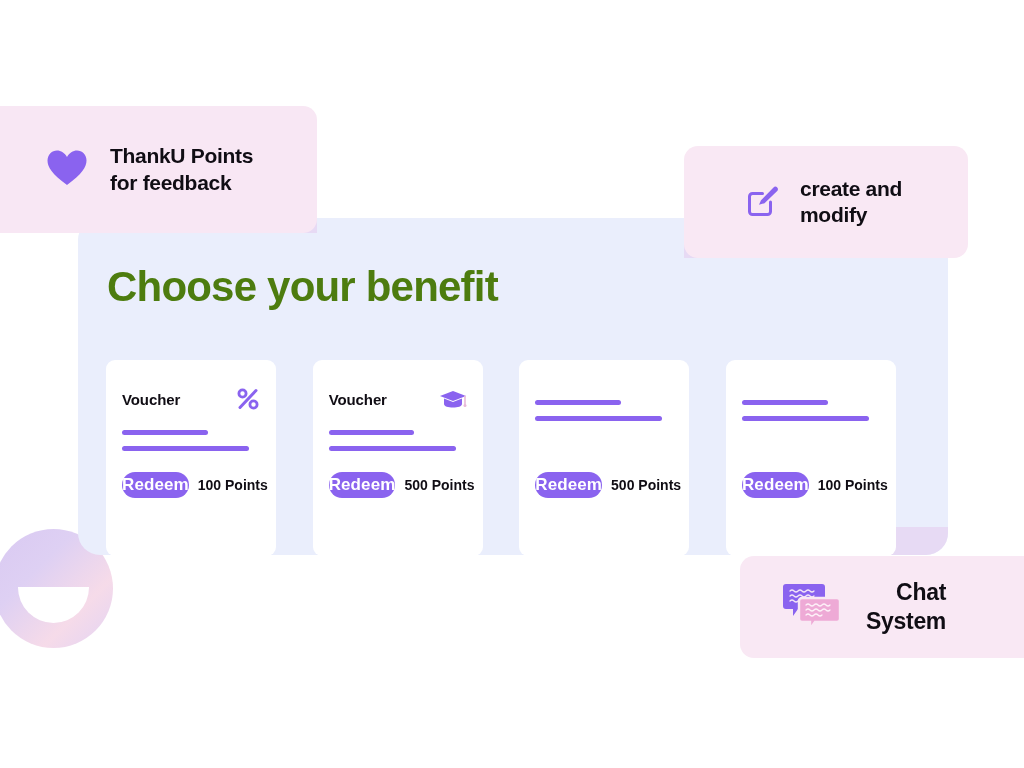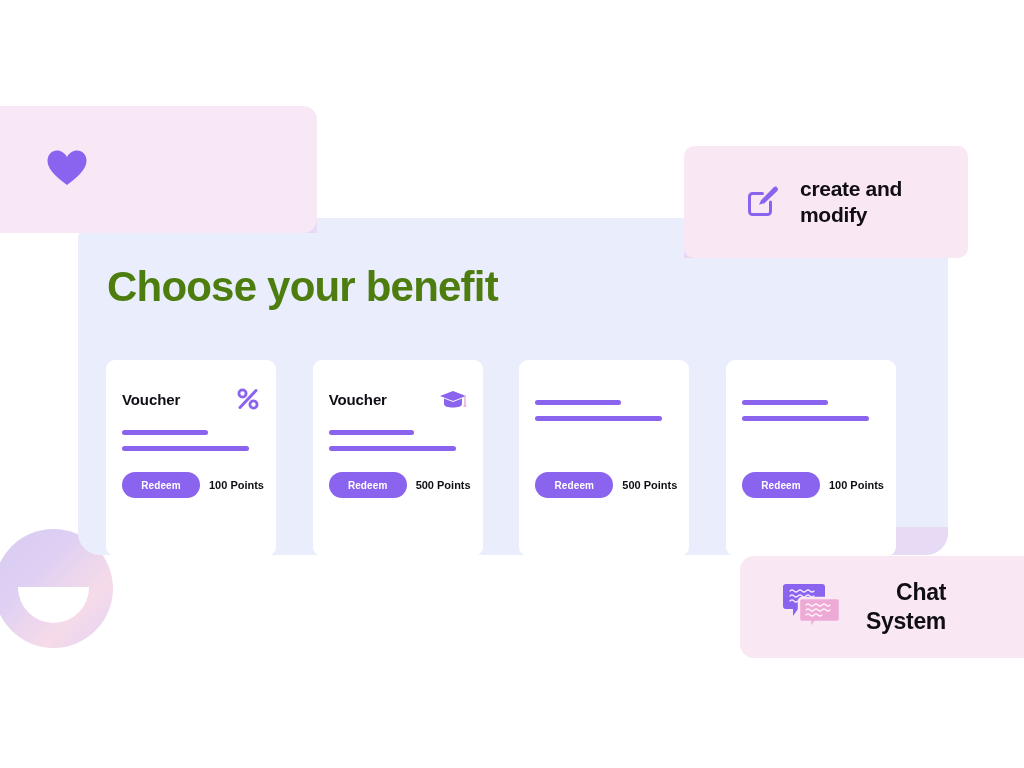--- a/index.html
+++ b/index.html
@@ -64,21 +64,20 @@
     background: #f8e7f4;
   }
   .pill-card.create {
     left: 684px;
     top: 146px;
     width: 284px;
     height: 112px;
     padding-left: 62px;
     gap: 20px;
     background: #f9e8f4;
-    border-radius: 10px;
   }
   .pill-card.chat {
     left: 740px;
     top: 556px;
     width: 295px;
     height: 102px;
     padding-left: 42px;
     gap: 24px;
     border-top-right-radius: 0;
     border-bottom-right-radius: 0;
@@ -192,30 +191,30 @@
     display: flex;
     align-items: center;
     gap: 9px;
   }
   .redeem {
     background: #8a63ef;
     color: #ffffff;
     border: none;
     border-radius: 14px;
     font-family: "Liberation Sans", sans-serif;
-    font-size: 10px;
+    font-size: 17px;
     font-weight: bold;
     padding: 0;
     width: 88px;
     height: 26px;
     cursor: pointer;
     letter-spacing: 0.1px;
   }
   .points {
-    font-size: 11px;
+    font-size: 14px;
     font-weight: bold;
     color: #100d14;
     white-space: nowrap;
   }
 </style>
 </head>
 <body>
 
 <div class="stage">
 
@@ -298,20 +297,22 @@
     </div>
 
   </div>
 
   <div class="pill-card thanku">
     <span>
       <svg width="42" height="38" viewBox="0 0 42 38" aria-hidden="true">
         <path d="M21 36 C6 25 1.5 18 1.5 11.5 C1.5 5.6 6 1.5 11 1.5 C15 1.5 18.8 3.9 21 8 C23.2 3.9 27 1.5 31 1.5 C36 1.5 40.5 5.6 40.5 11.5 C40.5 18 36 25 21 36 Z" fill="#8a63ef"></path>
       </svg>
     </span>
+    <span class="pill-label">ThankU Points
+for feedback</span>
   </div>
 
   <div class="pill-card create">
     <span>
       <svg width="34" height="34" viewBox="0 0 34 34" aria-hidden="true">
         <path d="M24.5 19 L24.5 28.5 C24.5 30.2 23.2 31.5 21.5 31.5 L6.5 31.5 C4.8 31.5 3.5 30.2 3.5 28.5 L3.5 13.5 C3.5 11.8 4.8 10.5 6.5 10.5 L16.5 10.5" fill="none" stroke="#8a63ef" stroke-width="3" stroke-linecap="round"></path>
         <path d="M13 21.8 L15 17.2 L27.5 4.4 C28.6 3.3 30.2 3.3 31.2 4.4 C32.2 5.4 32.2 7 31.2 8 L18.5 20.2 Z" fill="#8a63ef"></path>
       </svg>
     </span>
     <span class="pill-label">create and

